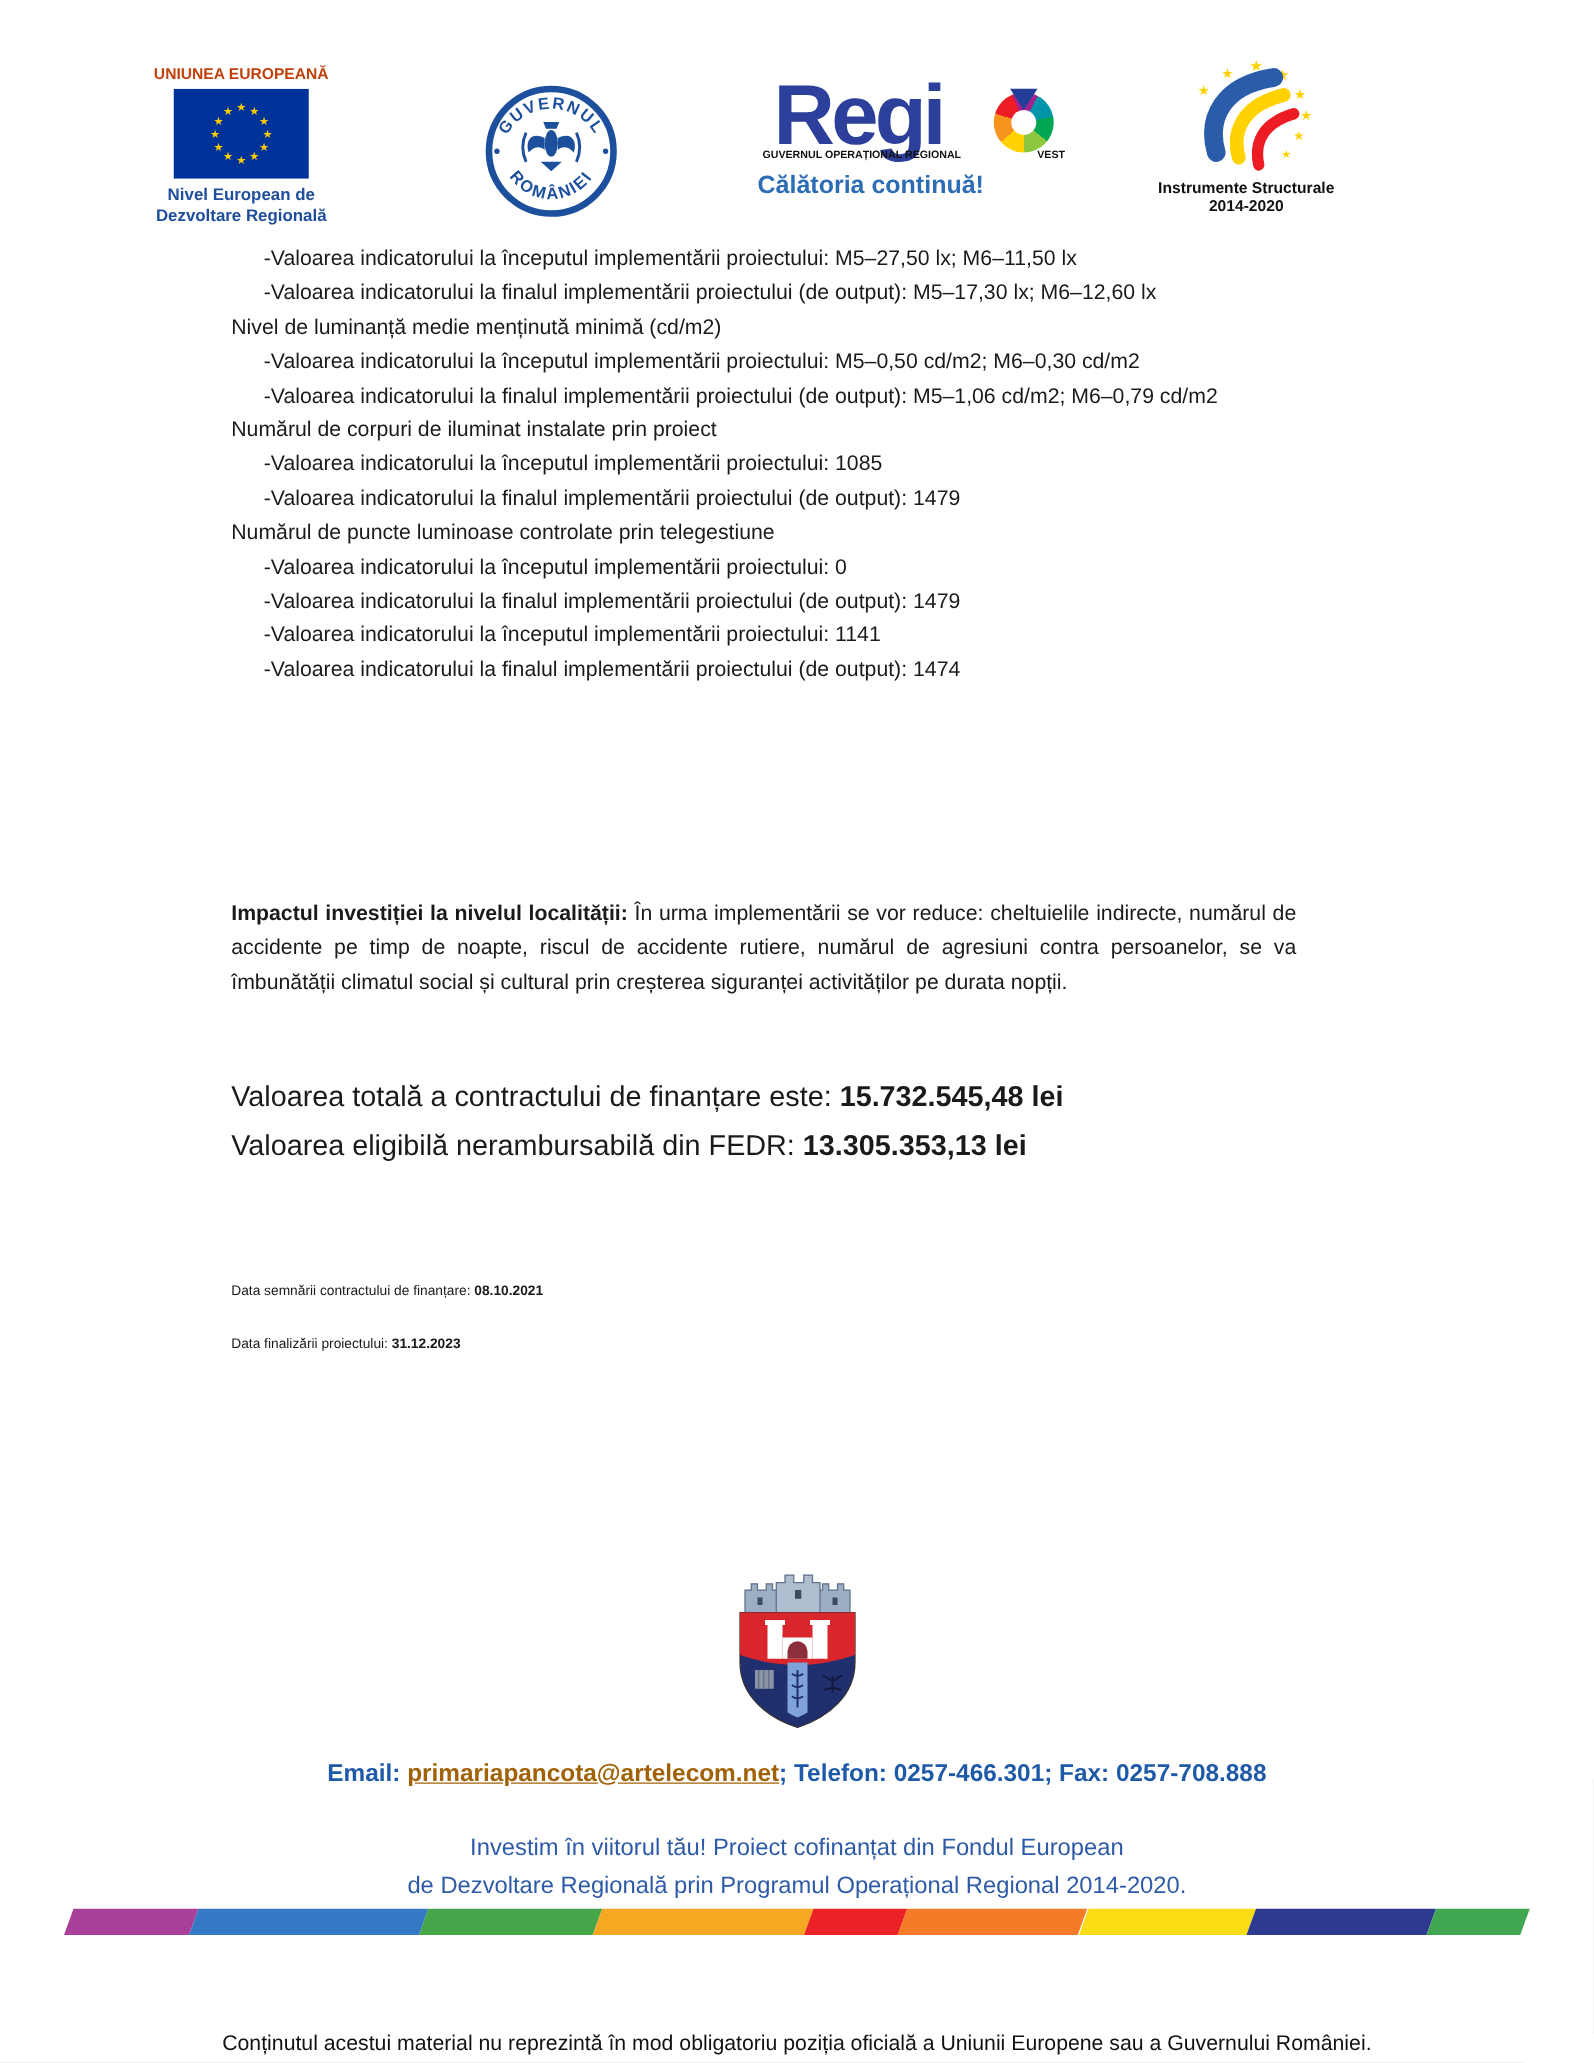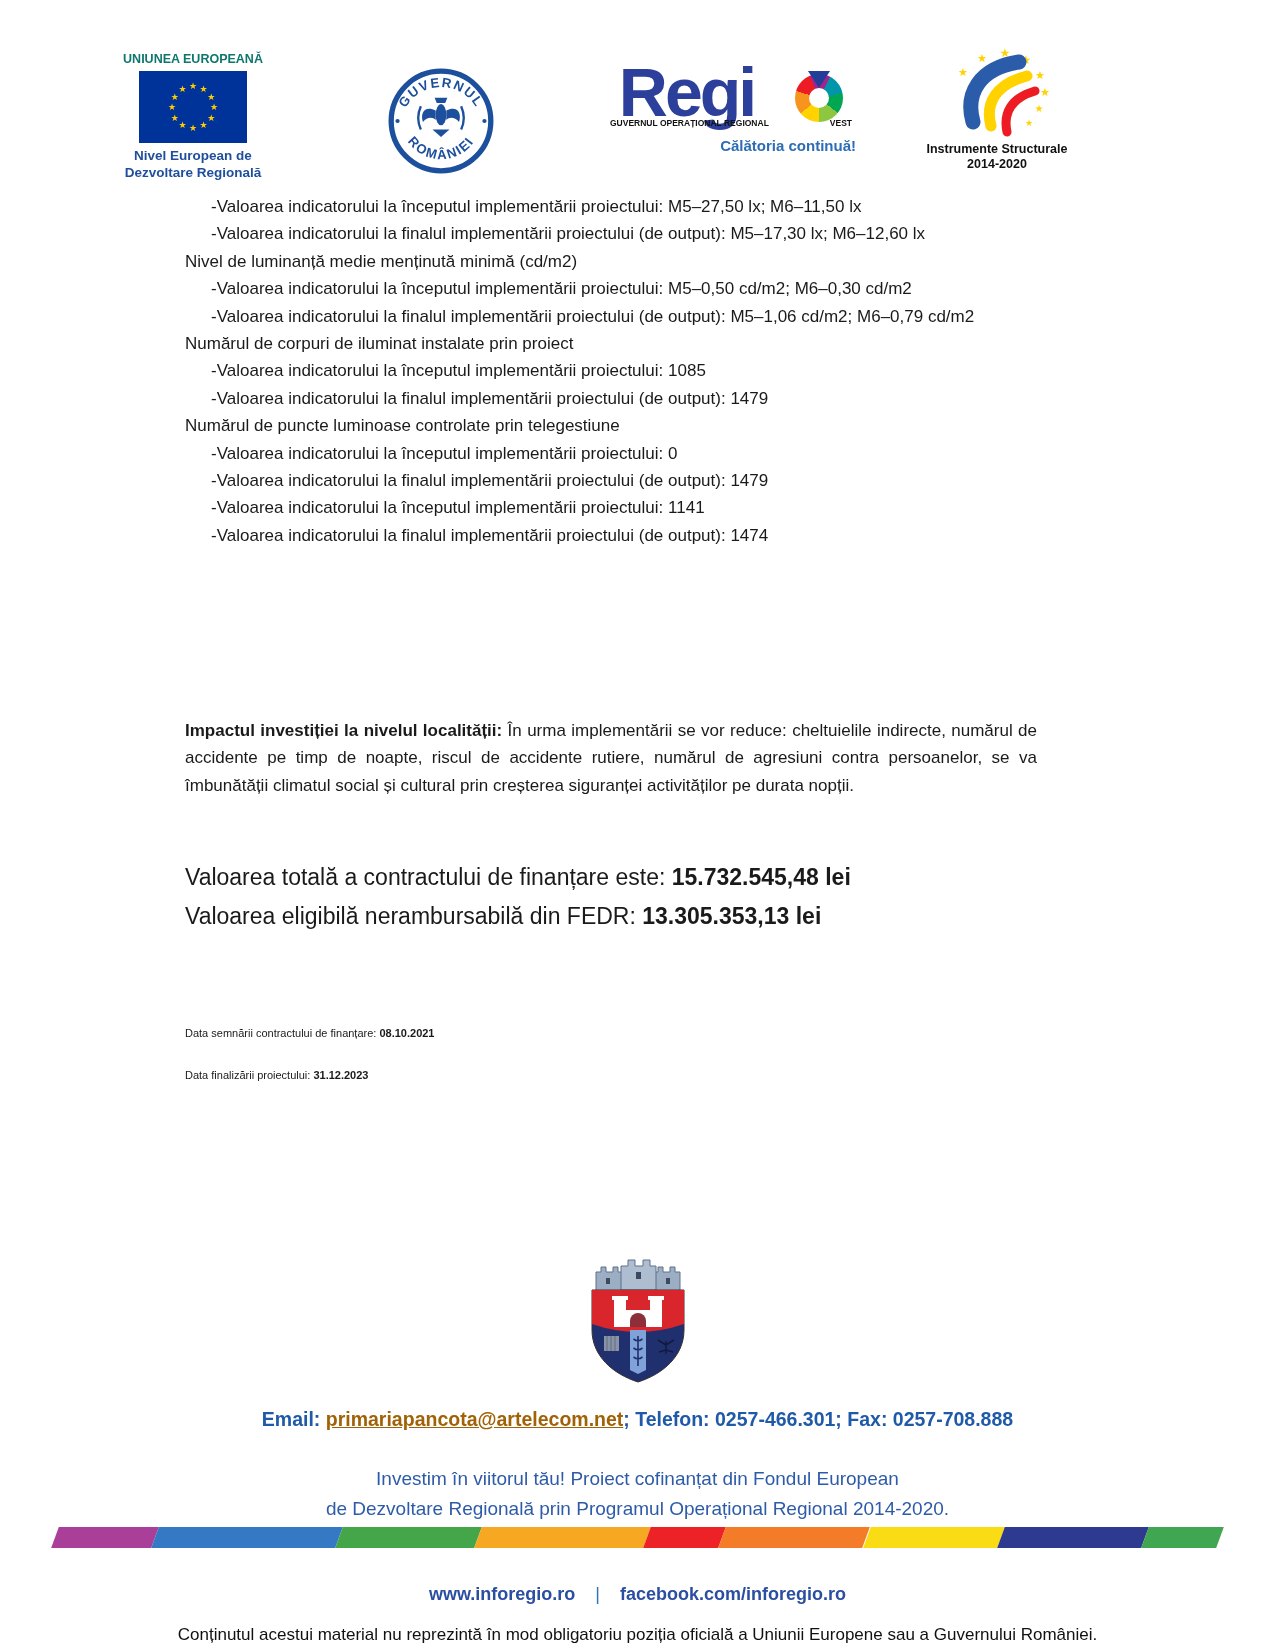--- a/index.html
+++ b/index.html
@@ -2,35 +2,35 @@
 <html><head>
 <meta charset="utf-8">
 <style>
   html,body{margin:0;padding:0;background:#e8e8e8;}
   .page{
     position:relative;width:1275px;height:1650px;margin:0 auto;background:#ffffff;
     font-family:"Liberation Sans",sans-serif;color:#1a1a1a;overflow:hidden;
   }
   
   .eu-logo{position:absolute;left:118px;top:52px;width:150px;text-align:center;}
-  .eu-title{font-size:12.5px;font-weight:bold;color:#0f766e;white-space:nowrap;}
+  .eu-title{font-size:12.5px;font-weight:bold;color:#c2410c;white-space:nowrap;}
   .eu-flag{display:block;margin:5px auto 4px auto;}
   .eu-caption{font-size:13.5px;font-weight:bold;color:#1f4e9c;line-height:17px;}
   .gov-logo{position:absolute;left:388px;top:68px;}
   .regio-logo{position:absolute;left:606px;top:58px;width:250px;}
   .regio-word-row{display:flex;justify-content:center;align-items:flex-start;gap:37px;}
   .regio-word{font-size:68px;line-height:68px;font-weight:bold;color:#2b3f9b;letter-spacing:-3px;}
   .regio-ring{position:relative;width:48px;height:48px;margin:16px 0 0 4px;border-radius:50%;
     background:conic-gradient(from 28deg,#0095a8 0 14%,#00a651 14% 28%,#8dc63f 28% 42%,#ffd200 42% 56%,#f7941d 56% 72%,#ed1c24 72% 86%,#a3238e 86% 100%);}
   .regio-ring::after{content:"";position:absolute;left:50%;top:50%;width:20px;height:20px;margin:-10px 0 0 -10px;border-radius:50%;background:#fff;}
   .regio-wedge{position:absolute;left:50%;top:-3px;margin-left:-11px;width:0;height:0;
     border-left:11px solid transparent;border-right:11px solid transparent;border-top:17px solid #233e99;z-index:2;}
   .regio-sub{display:flex;justify-content:space-between;margin-top:-8px;padding:0 4px;
     font-size:8.5px;font-weight:bold;color:#111;}
-  .regio-tagline{margin-top:9px;text-align:right;font-size:15px;font-weight:bold;color:#2d6db5;}
+  .regio-tagline{margin-top:9px;text-align:left;font-size:20px;font-weight:bold;color:#2d6db5;}
   .is-logo{position:absolute;left:922px;top:46px;width:150px;text-align:center;}
   .is-text{font-size:12.5px;font-weight:bold;color:#111;line-height:15px;}
   
   .indicators{position:absolute;left:185px;top:193px;width:852px;font-size:17px;line-height:27.4px;}
   .ind-line{text-align:justify;}
   .ind-line.indent{padding-left:26px;}
   .impact{position:absolute;left:185px;top:700px;width:852px;font-size:17px;line-height:27.4px;text-align:justify;}
   .values{position:absolute;left:185px;top:864px;width:852px;font-size:23px;}
   .values .value-line{margin:0 0 12px 0;line-height:27px;}
   .dates{position:absolute;left:185px;top:1020px;width:852px;font-size:11px;}
@@ -207,17 +207,16 @@
       <div class="seg" style="background: rgb(53, 121, 196); flex: 185 1 0px;"></div>
       <div class="seg" style="background: rgb(68, 166, 73); flex: 140 1 0px;"></div>
       <div class="seg" style="background: rgb(247, 168, 35); flex: 170 1 0px;"></div>
       <div class="seg" style="background: rgb(236, 34, 39); flex: 75 1 0px;"></div>
       <div class="seg" style="background: rgb(244, 123, 39); flex: 145 1 0px;"></div>
       <div class="seg" style="background: rgb(250, 220, 21); flex: 135 1 0px;"></div>
       <div class="seg" style="background: rgb(45, 58, 143); flex: 145 1 0px;"></div>
       <div class="seg" style="background: rgb(65, 166, 81); flex: 75 1 0px;"></div>
     </div>
 
-  <p class="links"><span>www.inforegio.ro</span><span class="sep">|</span><span>facebook.com/inforegio.ro</span></p>
 
   <p class="disclaimer">Conținutul acestui material nu reprezintă în mod obligatoriu poziția oficială a Uniunii Europene sau a Guvernului României.</p>
 
 </div>
 
 </body></html>

